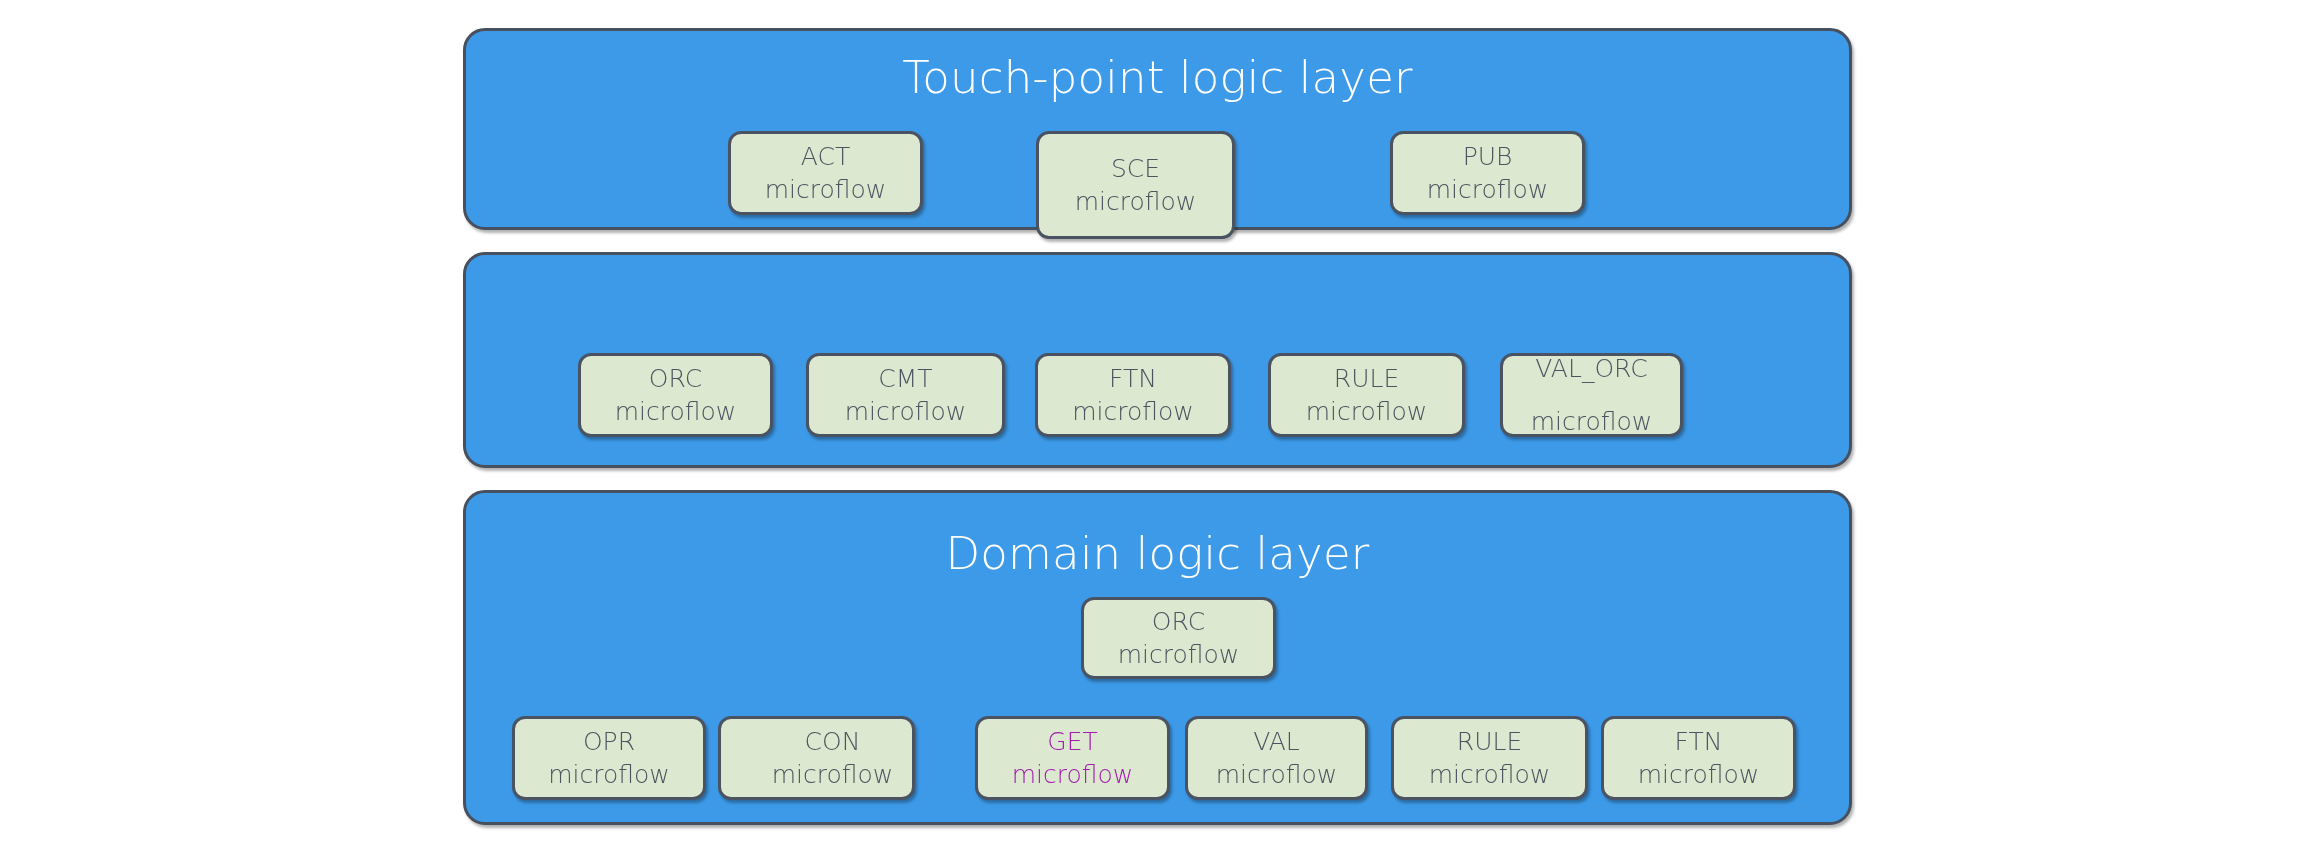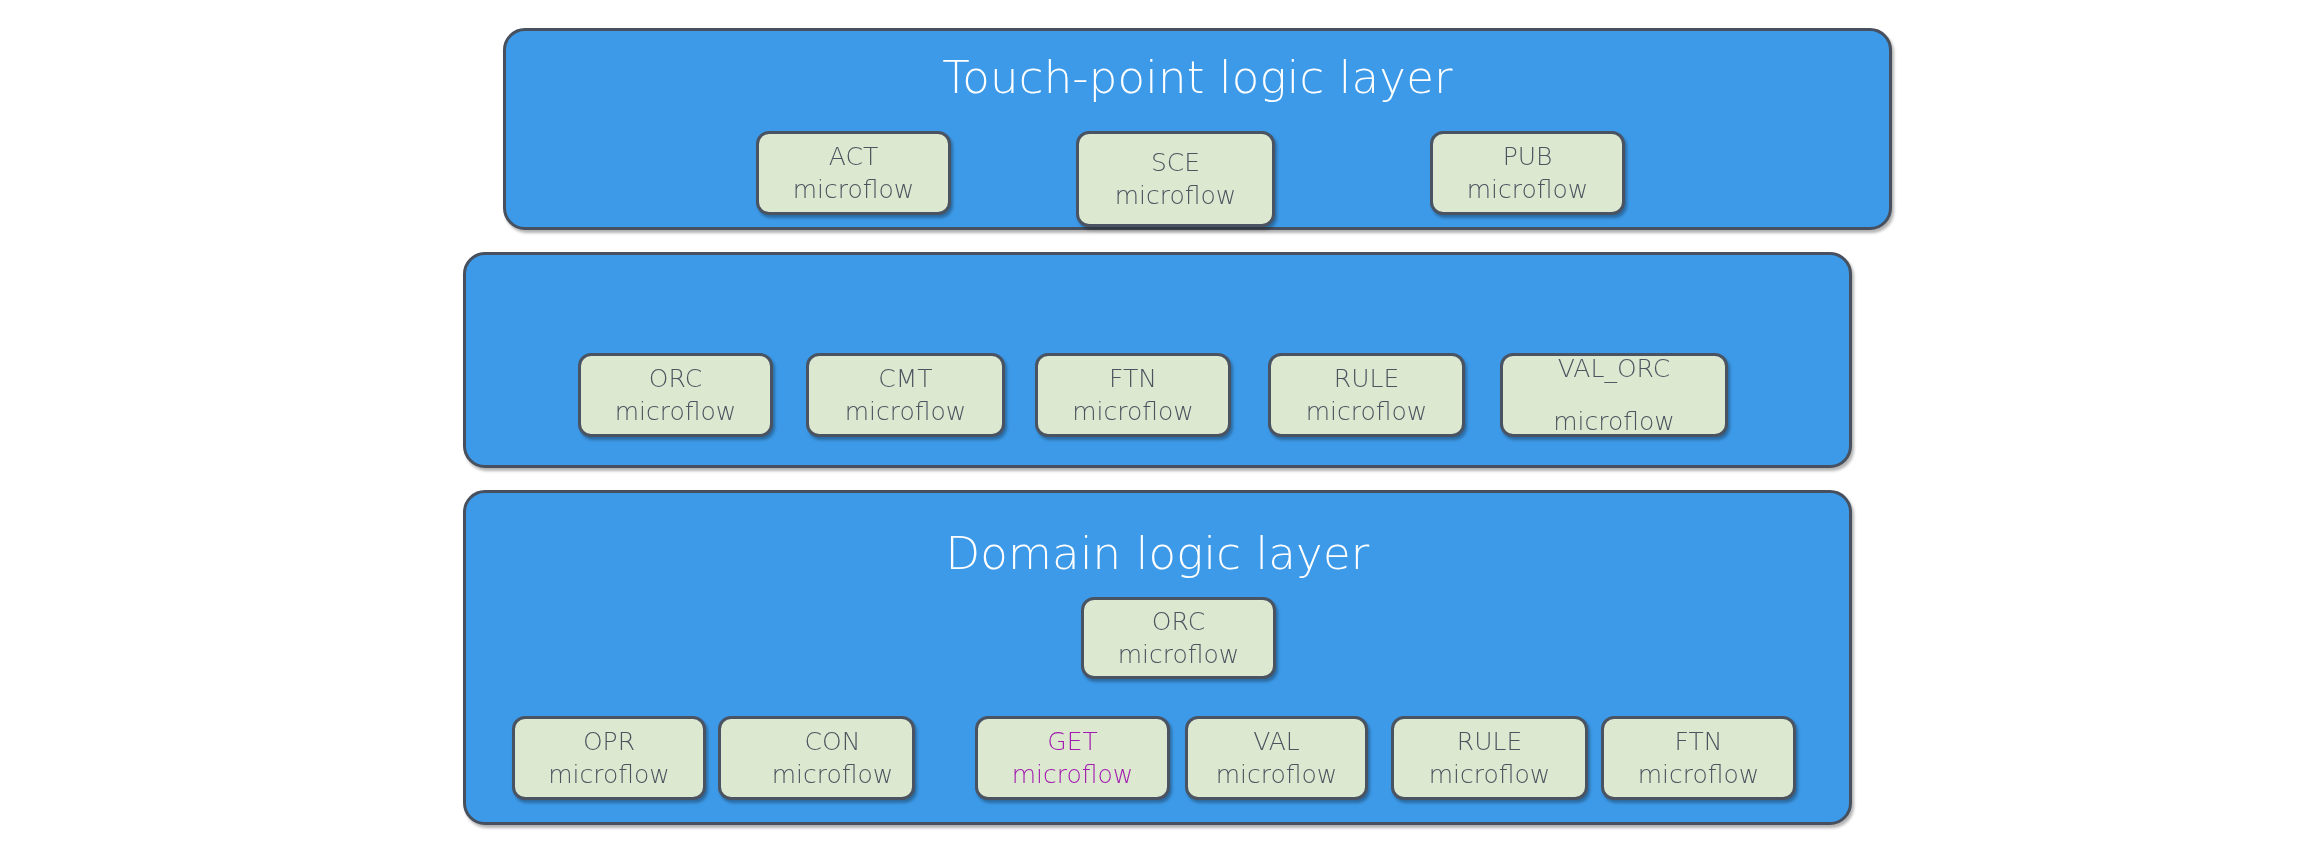--- a/index.html
+++ b/index.html
@@ -47,27 +47,27 @@
     line-height:1.32;
     font-family:"DejaVu Sans","Liberation Sans",sans-serif;
   }
   .mf .mf-code{display:block;}
   .mf .mf-kind{display:block;}
 </style>
 </head>
 <body>
 
 <div id="canvas">
-    <div class="layer" style="left: 463px; top: 28px; width: 1389px; height: 202px; background: rgb(61, 154, 232); border-color: rgb(71, 80, 94); margin-left: 40px;">
+    <div class="layer" style="left: 463px; top: 28px; width: 1389px; height: 202px; background: rgb(61, 154, 232); border-color: rgb(71, 80, 94);">
       <div class="layer-title" style="top: 24px; color: rgb(255, 255, 255);">Touch-point logic layer</div>
-      <div class="mf" style="left: 250px; top: 100px; width: 195px; height: 84px; background: rgb(220, 232, 208); border-color: rgb(74, 83, 98); color: rgb(76, 84, 95);">
+      <div class="mf" style="left: 262px; top: 100px; width: 195px; height: 84px; background: rgb(220, 232, 208); border-color: rgb(74, 83, 98); color: rgb(76, 84, 95);">
         <span class="mf-code">ACT</span>
         <span class="mf-kind">microflow</span>
       </div>
-      <div class="mf" style="left: 570px; top: 100px; width: 199px; height: 96px; background: rgb(220, 232, 208); border-color: rgb(74, 83, 98); color: rgb(76, 84, 95);">
+      <div class="mf" style="left: 570px; top: 100px; width: 199px; height: 108px; background: rgb(220, 232, 208); border-color: rgb(74, 83, 98); color: rgb(76, 84, 95);">
         <span class="mf-code">SCE</span>
         <span class="mf-kind">microflow</span>
       </div>
       <div class="mf" style="left: 924px; top: 100px; width: 195px; height: 84px; background: rgb(220, 232, 208); border-color: rgb(74, 83, 98); color: rgb(76, 84, 95);">
         <span class="mf-code">PUB</span>
         <span class="mf-kind">microflow</span>
       </div>
     </div>
     <div class="layer" style="left: 463px; top: 252px; width: 1389px; height: 216px; background: rgb(61, 154, 232); border-color: rgb(71, 80, 94);">
       <div class="mf" style="left: 112px; top: 98px; width: 195px; height: 84px; background: rgb(220, 232, 208); border-color: rgb(74, 83, 98); color: rgb(76, 84, 95);">
@@ -79,21 +79,21 @@
         <span class="mf-kind">microflow</span>
       </div>
       <div class="mf" style="left: 569px; top: 98px; width: 196px; height: 84px; background: rgb(220, 232, 208); border-color: rgb(74, 83, 98); color: rgb(76, 84, 95);">
         <span class="mf-code">FTN</span>
         <span class="mf-kind">microflow</span>
       </div>
       <div class="mf" style="left: 802px; top: 98px; width: 197px; height: 84px; background: rgb(220, 232, 208); border-color: rgb(74, 83, 98); color: rgb(76, 84, 95);">
         <span class="mf-code">RULE</span>
         <span class="mf-kind">microflow</span>
       </div>
-      <div class="mf" style="left: 1034px; top: 98px; width: 228px; height: 84px; background: rgb(220, 232, 208); border-color: rgb(74, 83, 98); color: rgb(76, 84, 95); gap: 20px;">
+      <div class="mf" style="left: 1034px; top: 98px; width: 183px; height: 84px; background: rgb(220, 232, 208); border-color: rgb(74, 83, 98); color: rgb(76, 84, 95); gap: 20px;">
         <span class="mf-code">VAL_ORC</span>
         <span class="mf-kind">microflow</span>
       </div>
     </div>
     <div class="layer" style="left: 463px; top: 490px; width: 1389px; height: 335px; background: rgb(61, 154, 232); border-color: rgb(71, 80, 94);">
       <div class="layer-title" style="top: 38px; color: rgb(255, 255, 255);">Domain logic layer</div>
       <div class="mf" style="left: 615px; top: 104px; width: 195px; height: 82px; background: rgb(220, 232, 208); border-color: rgb(74, 83, 98); color: rgb(76, 84, 95);">
         <span class="mf-code">ORC</span>
         <span class="mf-kind">microflow</span>
       </div>

